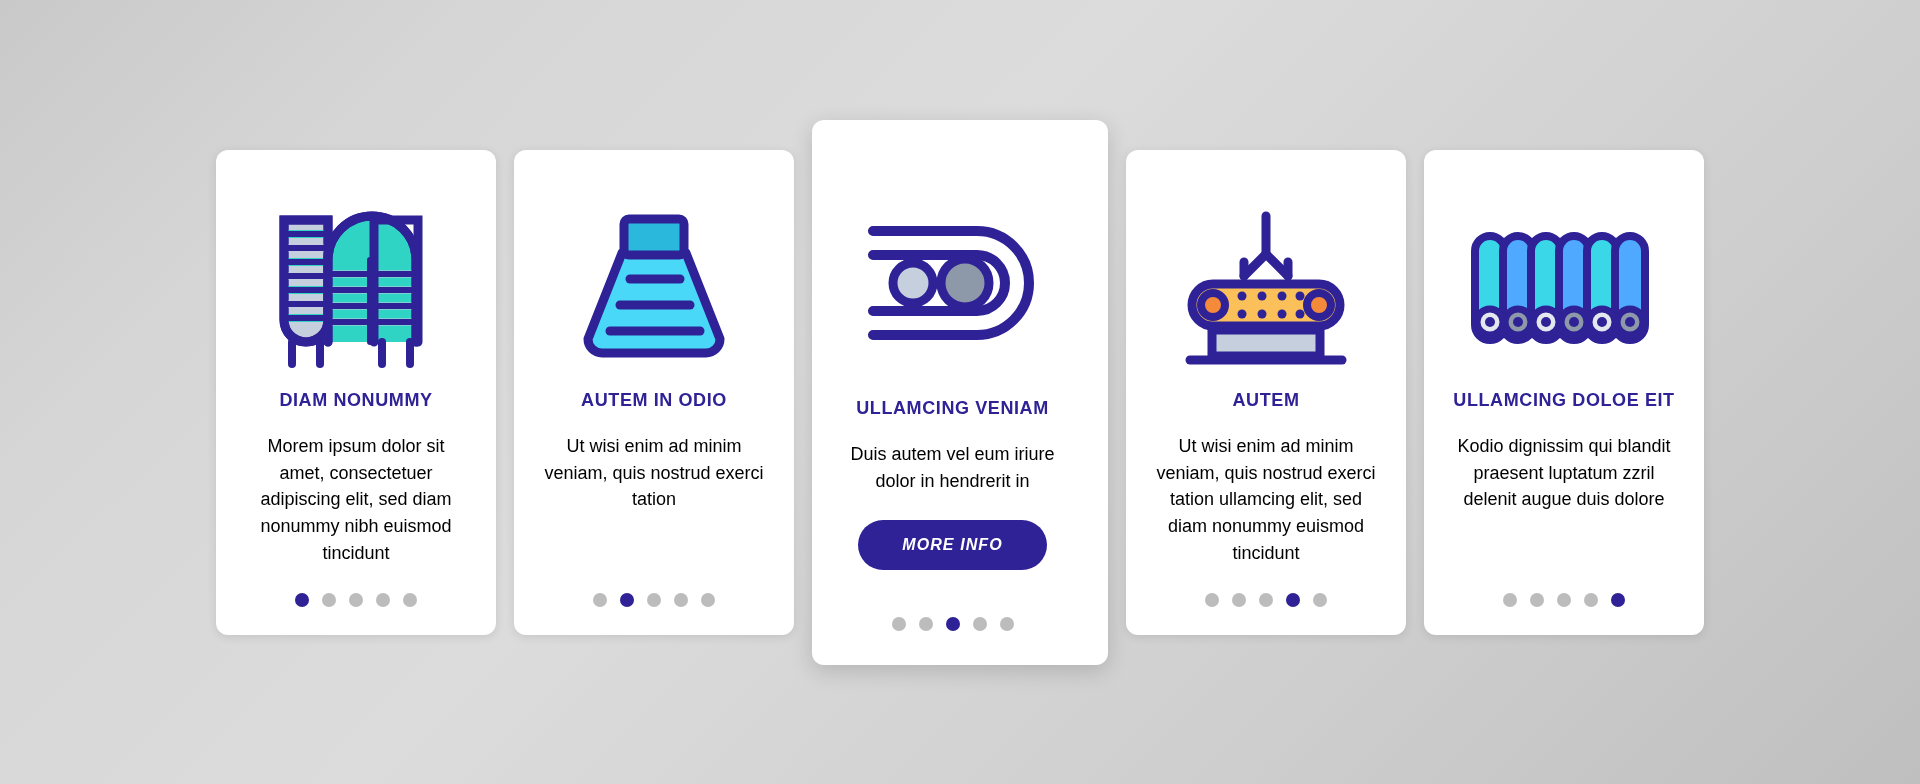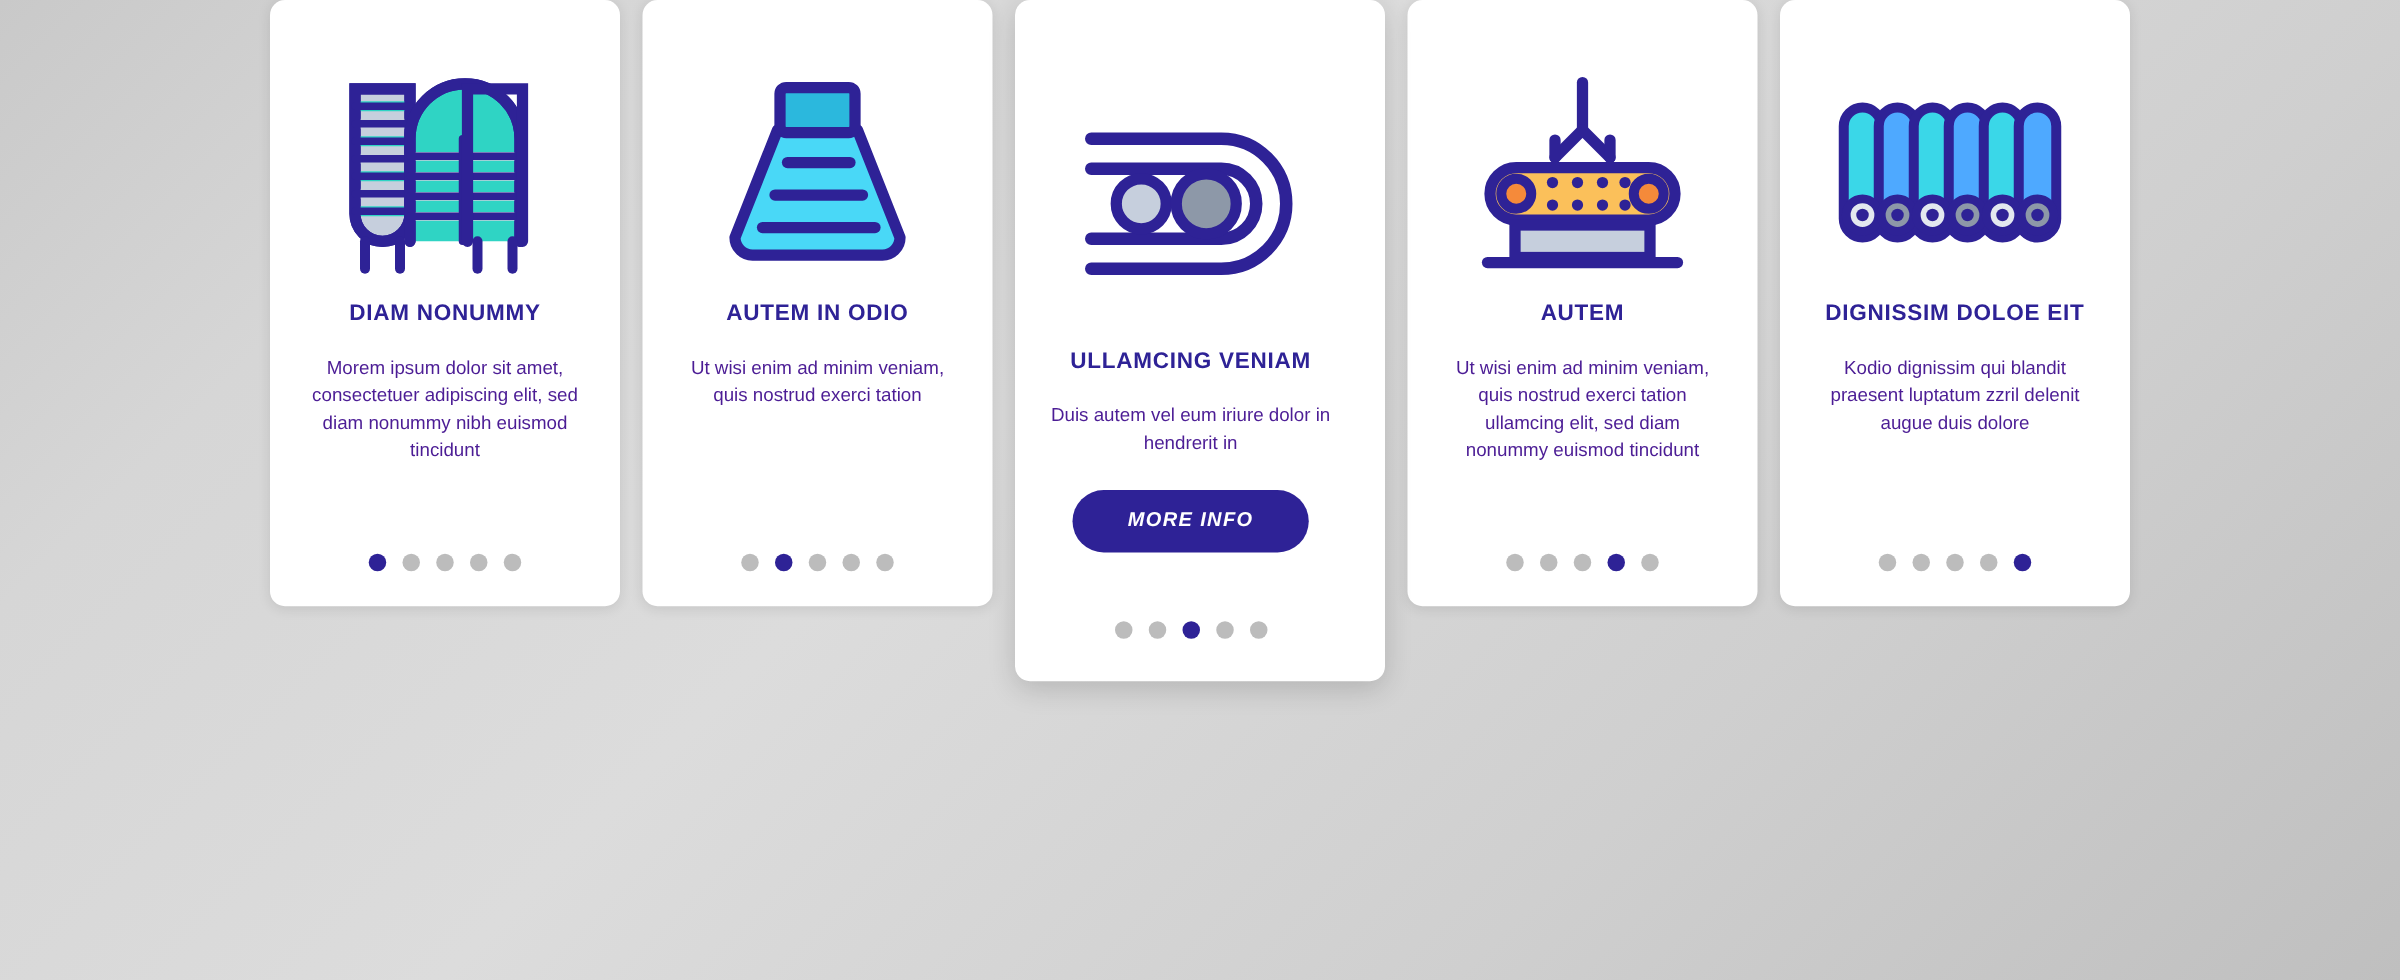--- a/index.html
+++ b/index.html
@@ -14,21 +14,21 @@
     font-family: "Liberation Sans", sans-serif;
     background: #d0d0d0;
     background: linear-gradient(135deg, #c9c9c9 0%, #d6d6d6 18%, #dcdcdc 42%, #cfcfcf 72%, #bfbfbf 100%);
     position: relative;
   }
 
   #stage {
     position: absolute;
     inset: 0;
     display: flex;
-    align-items: flex-start;
+    align-items: center;
     justify-content: center;
     gap: 18px;
   }
 
   .card {
     width: 280px;
     height: 485px;
     background: #ffffff;
     border-radius: 12px;
     box-shadow: 0 2px 10px rgba(0,0,0,0.10);
@@ -62,22 +62,22 @@
     color: #2e2296;
     font-size: 18px;
     font-weight: bold;
     letter-spacing: 0.6px;
     text-align: center;
     line-height: 1.2;
     margin-bottom: 22px;
   }
 
   .card-body {
-    color: #4c1d95;
-    font-size: 15px;
+    color: #000000;
+    font-size: 18px;
     line-height: 1.48;
     text-align: center;
     max-width: 225px;
   }
 
   .card.featured .card-body { max-width: 235px; }
 
   .spacer { flex: 1 1 auto; }
 
   .more-btn {
@@ -299,21 +299,21 @@
         <g fill="#2e2296">
           <circle cx="21" cy="92" r="5"></circle>
             <circle cx="49" cy="92" r="5"></circle>
           <circle cx="77" cy="92" r="5"></circle>
             <circle cx="105" cy="92" r="5"></circle>
           <circle cx="133" cy="92" r="5"></circle>
             <circle cx="161" cy="92" r="5"></circle>
         </g>
       </svg>
     </div>
-    <div class="card-title">DIGNISSIM DOLOE EIT</div>
+    <div class="card-title">ULLAMCING DOLOE EIT</div>
     <div class="card-body">Kodio dignissim qui blandit praesent luptatum zzril delenit augue duis dolore</div>
     <div class="spacer"></div>
     <div class="dots">
         <span class="dot"></span>
         <span class="dot"></span>
         <span class="dot"></span>
         <span class="dot"></span>
         <span class="dot active"></span>
       </div>
   </div>

